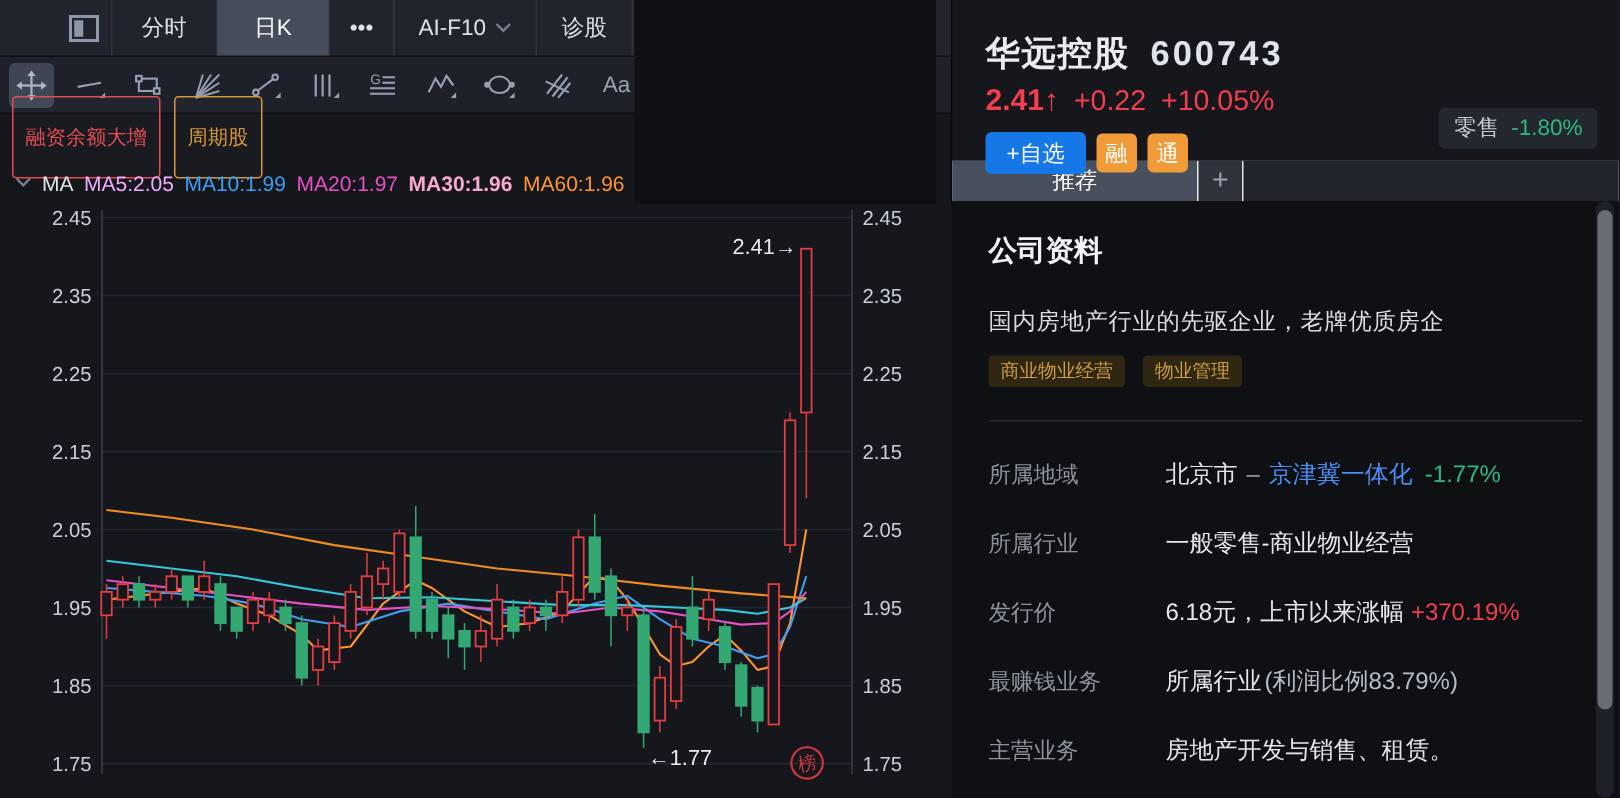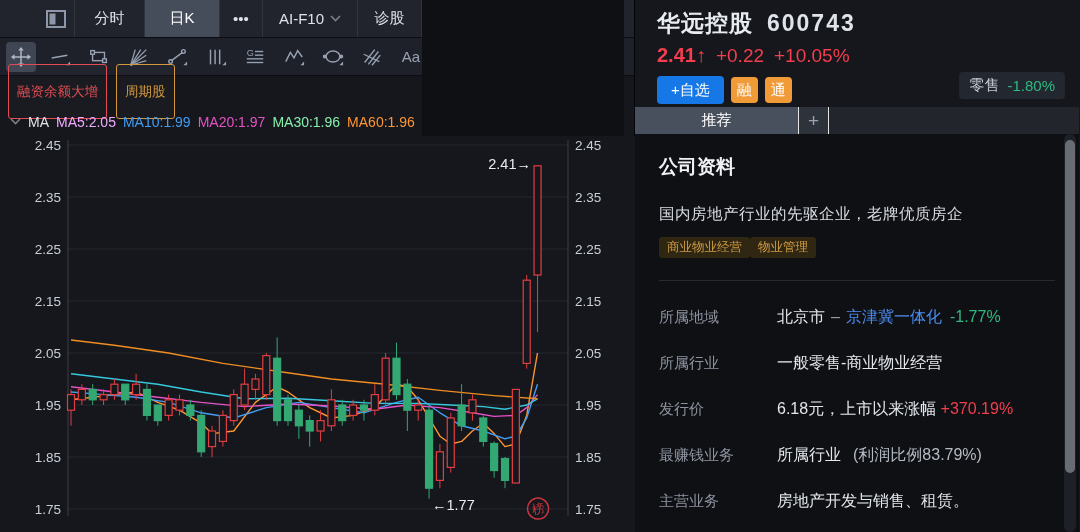--- a/index.html
+++ b/index.html
@@ -22,49 +22,49 @@
   .tool-div{width:1px;height:20px;background:#343945;margin:0 2px;}
   .tagrow{height:31px;display:flex;align-items:center;gap:9px;padding:0 8px;background:#15171c;}
   .chip-outline{font-size:13.5px;line-height:1;padding:20px 8px;border:1px solid;border-radius:3px;background:rgba(255,255,255,0.02);cursor:pointer;}
   .gear-right{margin-left:auto;color:#8d97a8;cursor:pointer;display:flex;align-items:center;}
   .marow{height:29px;display:flex;align-items:center;gap:7px;padding:0 10px;background:#15171c;font-size:14px;color:#dfe3e9;}
   .maval{font-size:14px;}
   .marow .right{margin-left:auto;display:flex;align-items:center;gap:9px;}
   #kchart{position:absolute;left:0;top:136px;}
   
   .right{width:444px;height:532px;background:#0e1014;position:relative;display:flex;flex-direction:column;}
-  .rp-head{background:#15171c;padding:8px 0 0 22px;height:107px;position:relative;}
+  .rp-head{background:#15171c;padding:20px 0 0 22px;height:107px;position:relative;}
   .rp-title{color:#e8ebf0;font-size:23px;font-weight:bold;letter-spacing:1px;}
   .rp-title .code{margin-left:14px;letter-spacing:2px;color:#dfe3ea;}
   .rp-price{margin-top:5px;font-size:20px;font-weight:bold;color:#f23e4d;display:flex;align-items:baseline;gap:10px;}
   .rp-price .chg{font-weight:normal;font-size:19px;}
   .rp-btns{margin-top:9px;display:flex;align-items:center;gap:7px;}
   .watch-btn{background:#1678e6;color:#fff;font-size:15px;border:none;border-radius:4px;height:28px;padding:0 14px;cursor:pointer;}
   .badge{background:#f09a38;color:#fff;font-size:15px;border-radius:4px;height:26px;min-width:27px;display:flex;align-items:center;justify-content:center;cursor:pointer;}
   .sector-chip{position:absolute;right:14px;top:72px;background:#23272f;border-radius:4px;height:27px;display:flex;align-items:center;gap:8px;padding:0 10px;font-size:15px;cursor:pointer;}
   .sector-chip .lbl{color:#c6ccd4;}
   .sector-chip .chg{color:#2fb980;}
   .rp-tabs{height:27px;display:flex;background:#e5e5e5;gap:1px;}
   .rp-tab{width:163px;display:flex;align-items:center;justify-content:center;font-size:15px;color:#c9ced6;background:#2e323b;cursor:pointer;}
   .rp-tab.sel{background:#49505d;color:#fff;}
   .rp-tab-add{width:29px;background:#2e323b;color:#98a2b3;font-size:19px;display:flex;align-items:center;justify-content:center;cursor:pointer;}
   .rp-body{flex:1;padding:20px 24px 0 24px;background:#0e1014;position:relative;}
   .sec-title{color:#f0f2f5;font-size:19px;font-weight:bold;}
   .desc{margin-top:24px;color:#d9dde3;font-size:15.5px;letter-spacing:.5px;}
-  .co-tags{margin-top:12px;display:flex;gap:0;}
+  .co-tags{margin-top:12px;display:flex;gap:12px;}
   .co-tag{background:#2f2712;color:#d09b44;font-size:12.5px;padding:4px 8px;border-radius:3px;line-height:1;cursor:pointer;}
   .divider{margin-top:22px;border-top:1px solid #262a32;}
   .kv{display:flex;margin-top:26px;font-size:16px;line-height:20px;}
   .kv .k{width:118px;flex:none;color:#8d939e;font-size:15px;}
   .kv .v{color:#e2e6ea;}
   .v .dash{color:#9aa0aa;margin:0 6px;}
   .v .link{color:#4d8ef2;cursor:pointer;}
   .v .green{color:#2fb980;margin-left:8px;}
   .v .red{color:#f23e4d;}
-  .v .dim{color:#b6bcc5;margin-left:12px;}
+  .v .dim{color:#b6bcc5;margin-left:2px;}
   .scroll-track{position:absolute;right:3px;top:134px;width:12px;height:398px;background:#1d2026;border-radius:6px;}
   .scroll-thumb{position:absolute;right:1px;top:6px;width:10px;height:333px;background:#686d75;border-radius:5px;cursor:pointer;}
 </style>
 </head>
 <body>
 
 <div class="app">
 
   <div class="left">
 
@@ -245,21 +245,21 @@
     <div class="marow">
       <span class="chev">
           <svg width="11" height="7" viewBox="0 0 11 7">
             <polyline points="1,1 5.5,5.5 10,1" fill="none" stroke="currentColor" stroke-width="1.6"></polyline>
           </svg>
         </span>
       <span>MA</span>
       <span class="maval" style="color: #f0abfc;">MA5:2.05</span>
       <span class="maval" style="color: rgb(65, 157, 242);">MA10:1.99</span>
       <span class="maval" style="color: rgb(230, 81, 197);">MA20:1.97</span>
-      <span class="maval" style="color: #86efac;">MA30:1.96</span>
+      <span class="maval" style="color: #f9a8d4; font-weight: bold;">MA30:1.96</span>
       <span class="maval" style="color: rgb(255, 149, 50);">MA60:1.96</span>
       <span class="right">
         
         
         
         
         
       </span>
     </div>
 

